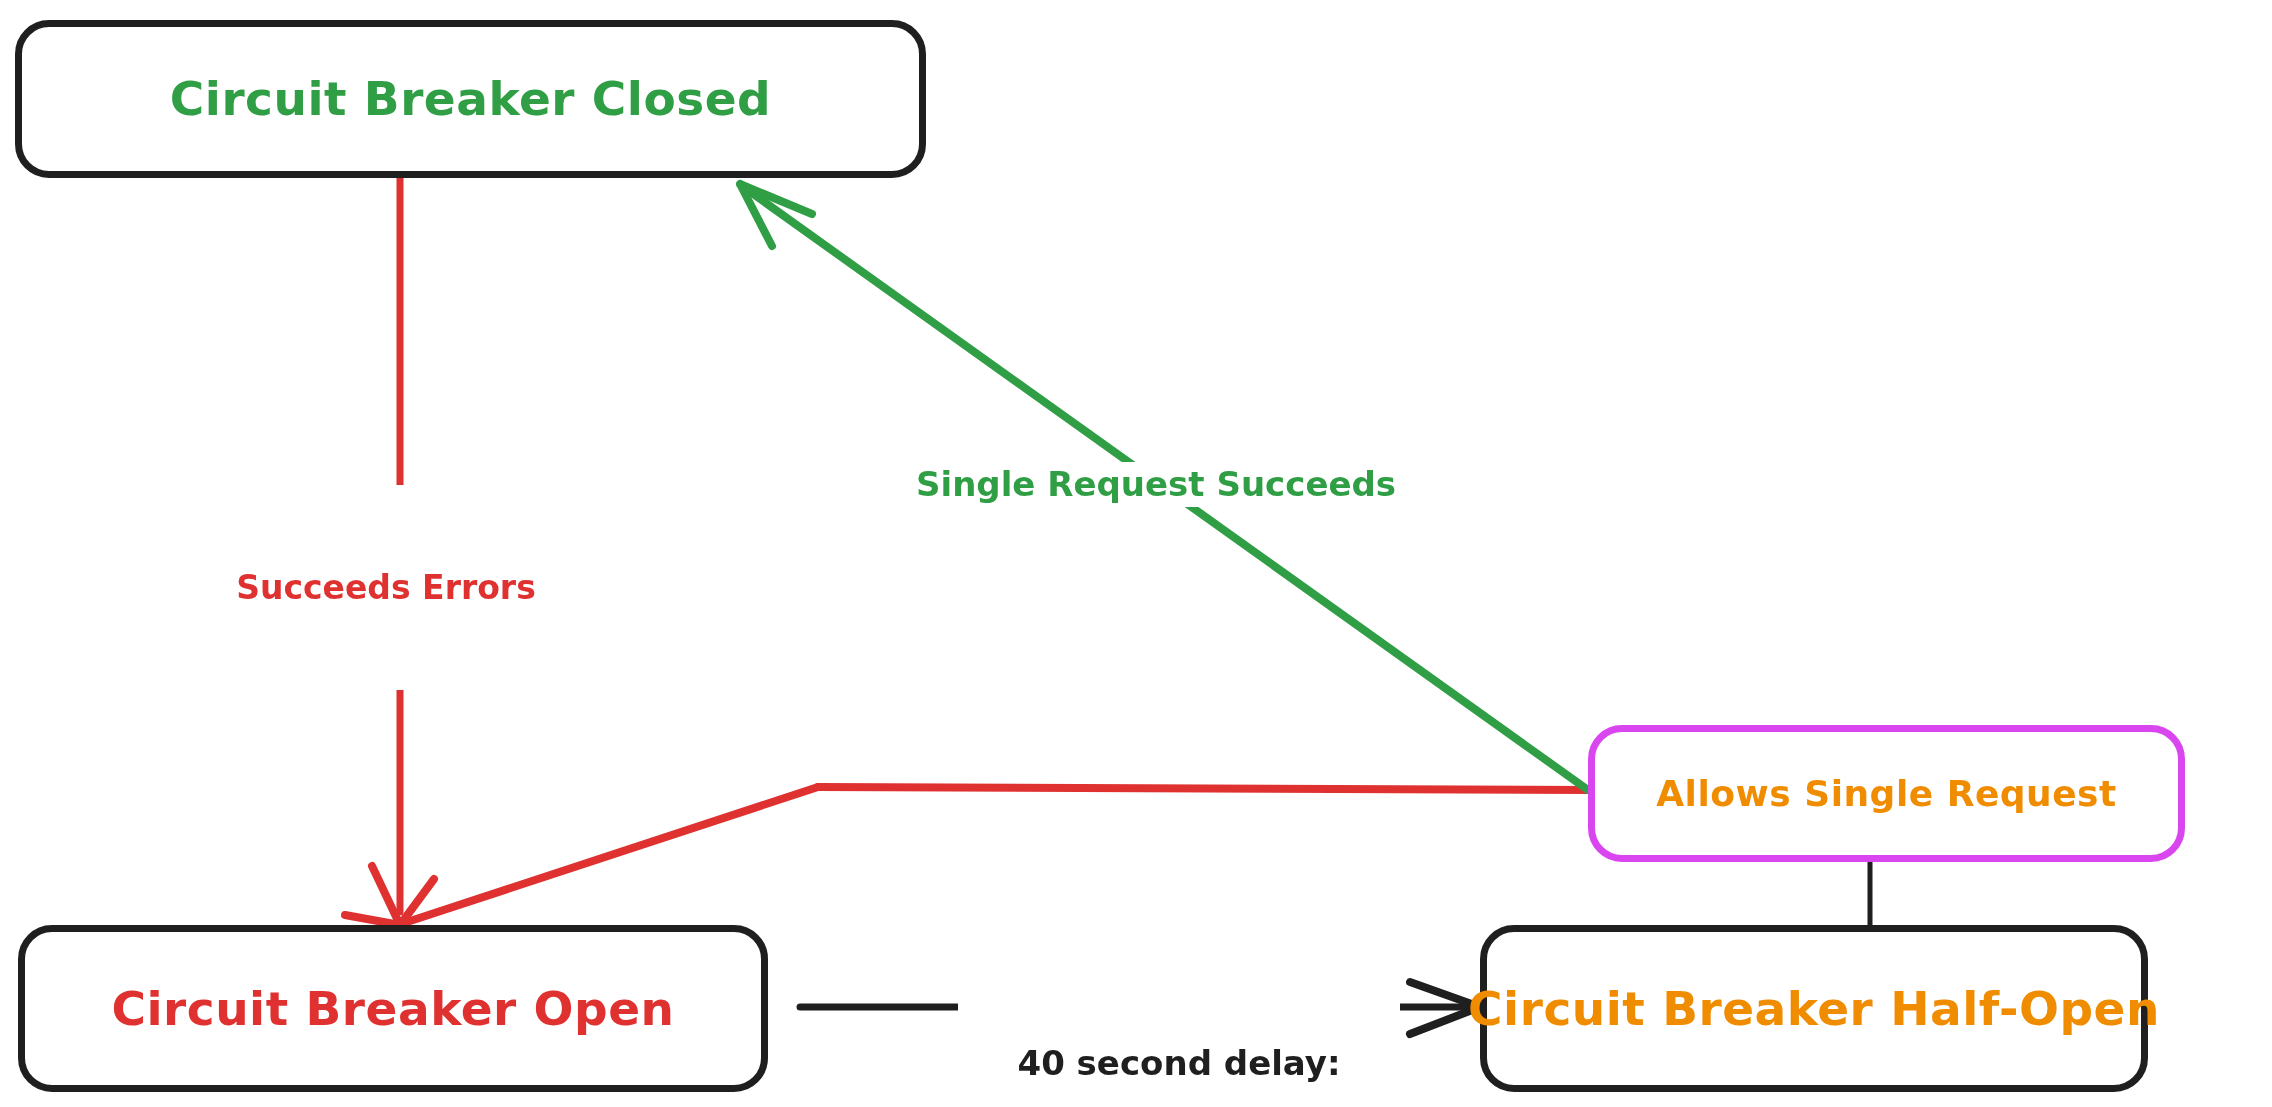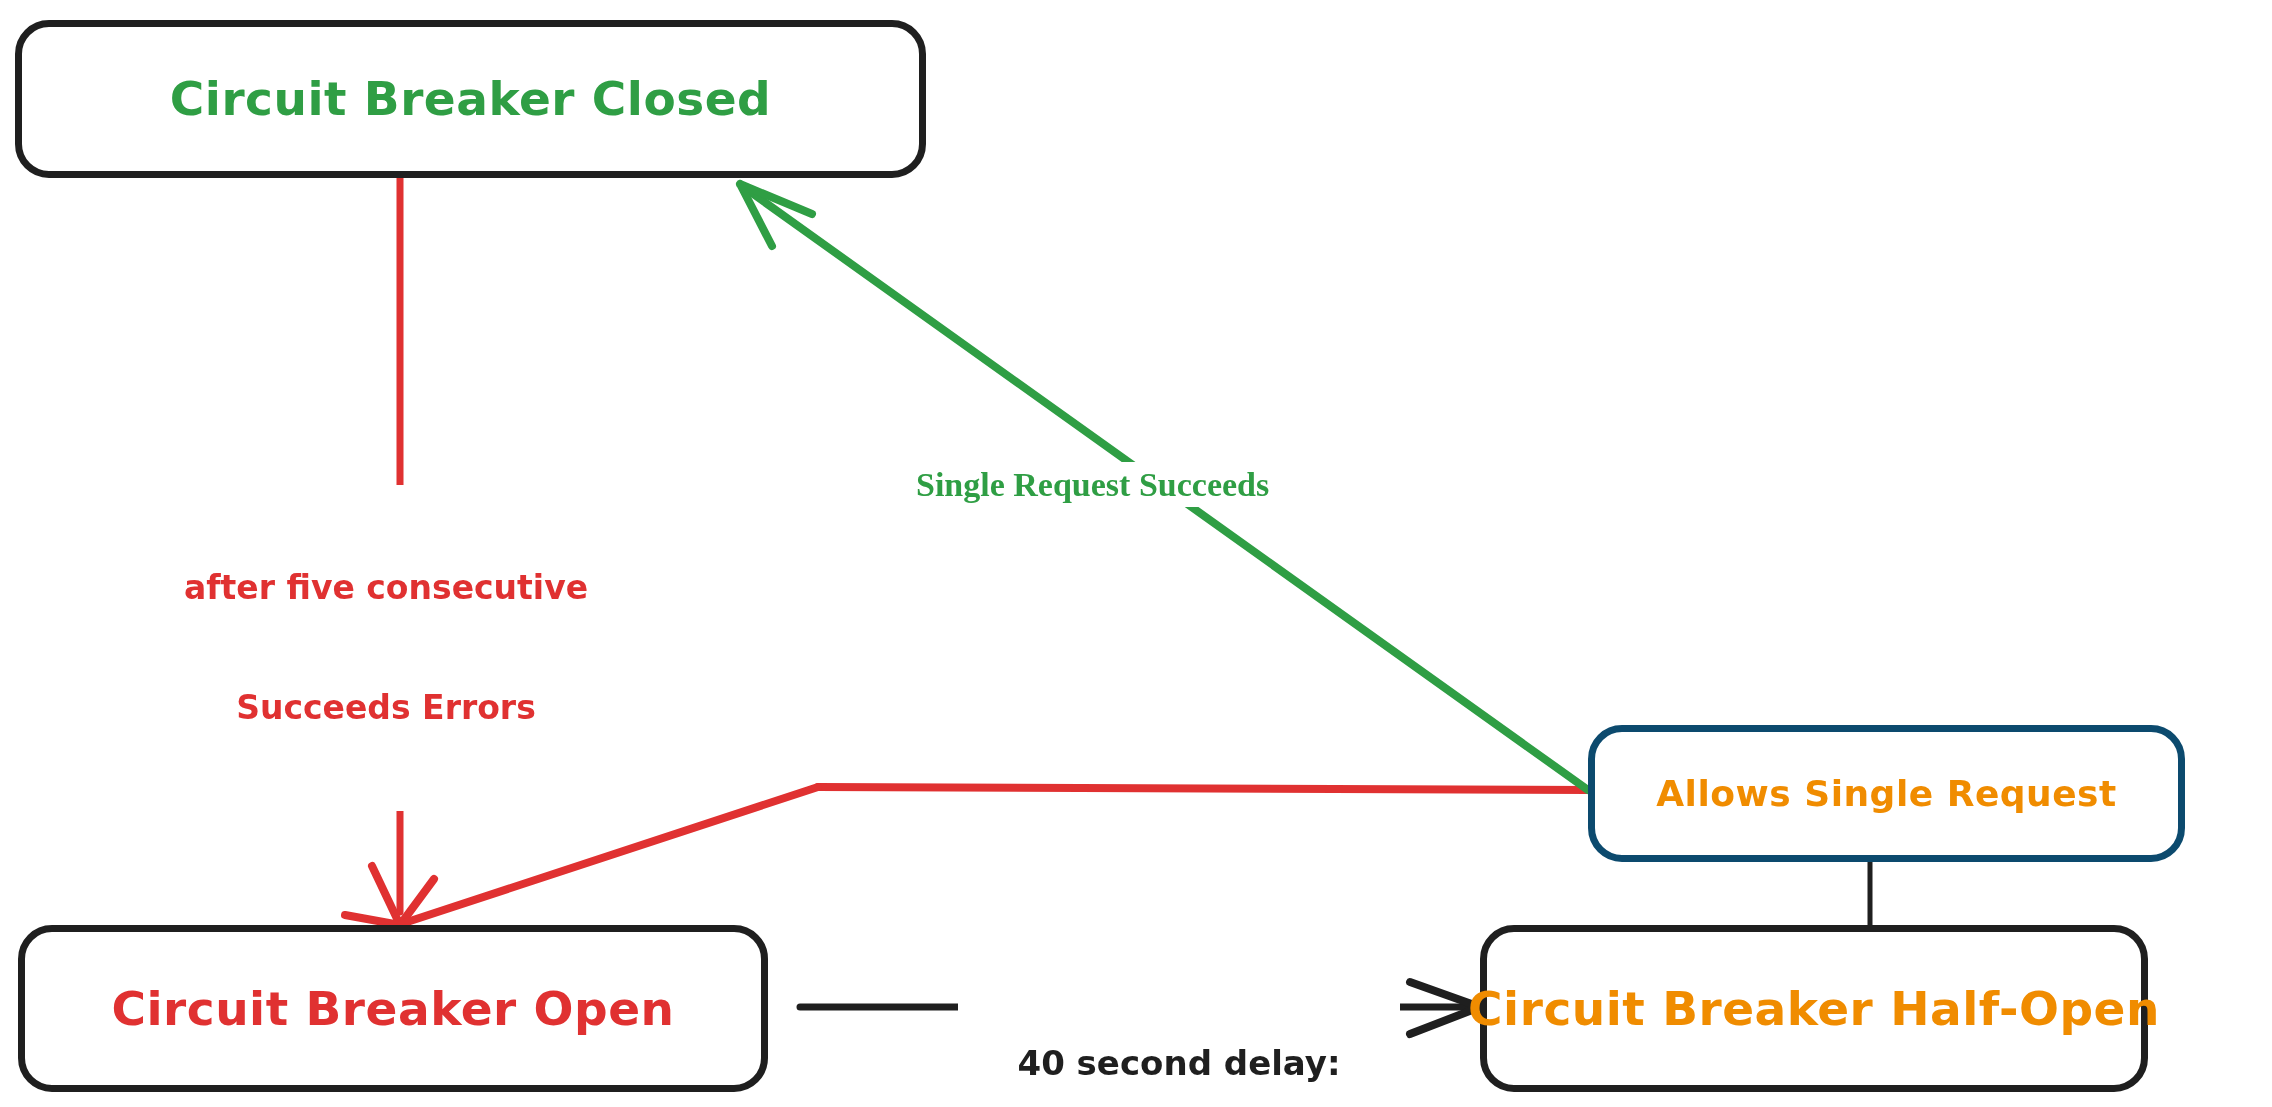--- a/index.html
+++ b/index.html
@@ -30,21 +30,21 @@
     display: flex;
     align-items: center;
     justify-content: center;
     text-align: center;
   }
   .node-black {
     border: 7px solid #1f1f1f;
     border-radius: 34px;
   }
   .node-orange {
-    border: 7px solid #0c4a6e;
+    border: 7px solid #d946ef;
     border-radius: 34px;
   }
   .node-label {
     font-family: "DejaVu Sans", sans-serif;
     font-weight: 600;
     letter-spacing: 0.5px;
     line-height: 1.1;
     white-space: nowrap;
   }
   .label-green  { color: #2f9e44; }
@@ -78,21 +78,20 @@
     left: 170px;
     top: 485px;
     width: 420px;
     font-size: 33px;
     transform: translateX(0);
   }
   #edge-label-succeeds {
     left: 910px;
     top: 462px;
     font-size: 34px;
-    font-family: Liberation Serif, serif;
   }
   #edge-label-fails {
     left: 938px;
     top: 763px;
     font-size: 34px;
   }
   #edge-label-delay {
     left: 958px;
     top: 958px;
     width: 430px;
@@ -142,21 +141,20 @@
 
   <div class="node node-black" id="node-halfopen">
     <span class="node-label label-orange">Circuit Breaker Half-Open</span>
   </div>
 
   <div class="node node-orange" id="node-allows">
     <span class="node-label label-orange">Allows Single Request</span>
   </div>
 
   <div class="edge-label label-red" id="edge-label-trips">
-    <div>after five consecutive</div>
     <div>Succeeds Errors</div>
   </div>
 
   <div class="edge-label label-green" id="edge-label-succeeds">Single Request Succeeds</div>
 
 
   <div class="edge-label label-black" id="edge-label-delay">
     <div>40 second delay:</div>
     
   </div>

